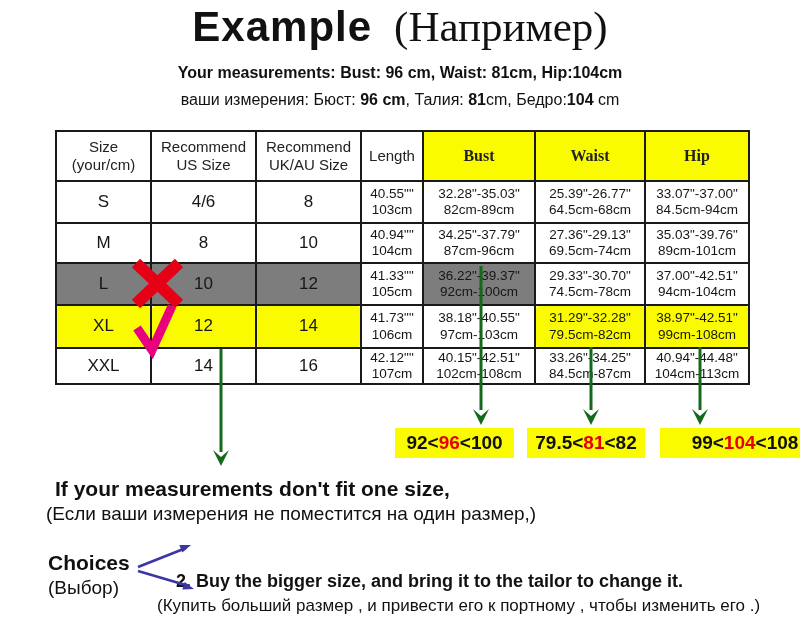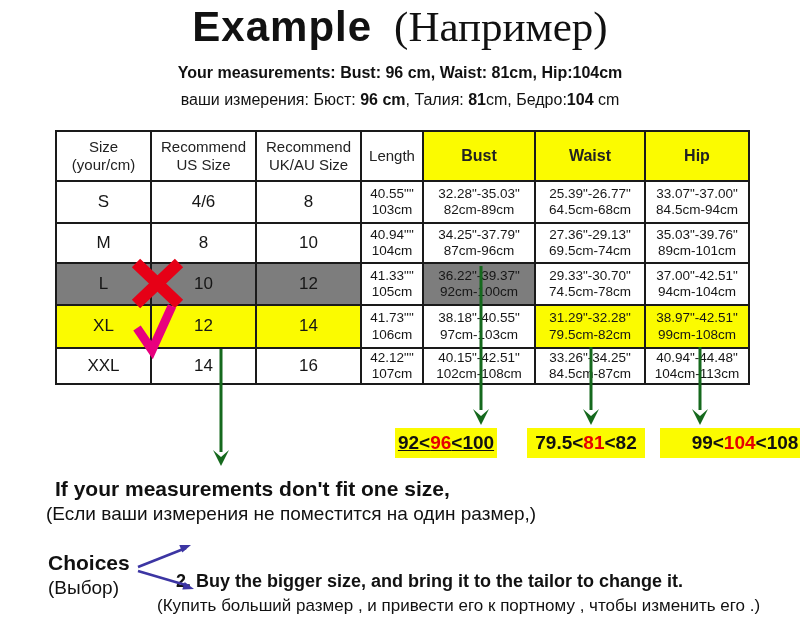--- a/index.html
+++ b/index.html
@@ -22,31 +22,31 @@
     font-size:13.5px;line-height:1.2;text-align:center;color:#161616;
   }
   table.size-table td,table.size-table th{
     border:2px solid #1a1a1a;padding:0;vertical-align:middle;text-align:center;font-weight:normal;
   }
   tr.hdr{height:50px;}
   tr.hdr th{font-size:15px;color:#222;}
   tr.r0{height:42px;} tr.r1{height:40px;} tr.r2{height:42px;} tr.r3{height:43px;} tr.r4{height:36px;}
   td.c-size{font-size:17px;}
   td.c-us,td.c-uk{font-size:17px;}
-  .th-yellow{background:var(--highlight_yellow,#fbfb00);font-size:16px !important;font-weight:bold !important;}
+  .th-yellow{background:var(--highlight_yellow,#fbfb00);font-size:16px !important;font-weight:bold !important;font-family:Liberation Serif, serif;}
   .hl-gray{background:var(--highlight_gray,#7d7d7d);}
-  .hl-yellow{background:var(--highlight_yellow,#fbfb00);}
+  .hl-yellow{background:var(--highlight_yellow,#fbfb00);border-radius:6px;}
   
   .cmp{
     position:absolute;top:428px;height:30px;background:var(--highlight_yellow,#fbfb00);
     display:flex;align-items:center;justify-content:center;
     font-weight:bold;font-size:19px;white-space:nowrap;
   }
   .cmp .red{color:var(--number_red,#e60000);}
-  #cmp-bust{left:395px;width:102px;text-decoration:underline;}
+  #cmp-bust{left:395px;width:119px;}
   #cmp-waist{left:527px;width:118px;}
   #cmp-hip{left:660px;width:114px;padding-left:28px;}
   
   .if-en{position:absolute;left:55px;top:477px;font-size:21px;font-weight:bold;white-space:nowrap;}
   .if-ru{position:absolute;left:46px;top:503px;font-size:19px;white-space:nowrap;}
   .choices-en{position:absolute;left:48px;top:551px;font-size:21px;font-weight:bold;}
   .choices-ru{position:absolute;left:48px;top:577px;font-size:19px;}
   .opt1{position:absolute;left:176px;top:535px;font-size:18px;white-space:nowrap;}
   .opt1 .b,.opt2 .b{font-weight:bold;}
   .opt2{position:absolute;left:176px;top:571px;font-size:18px;white-space:nowrap;}

